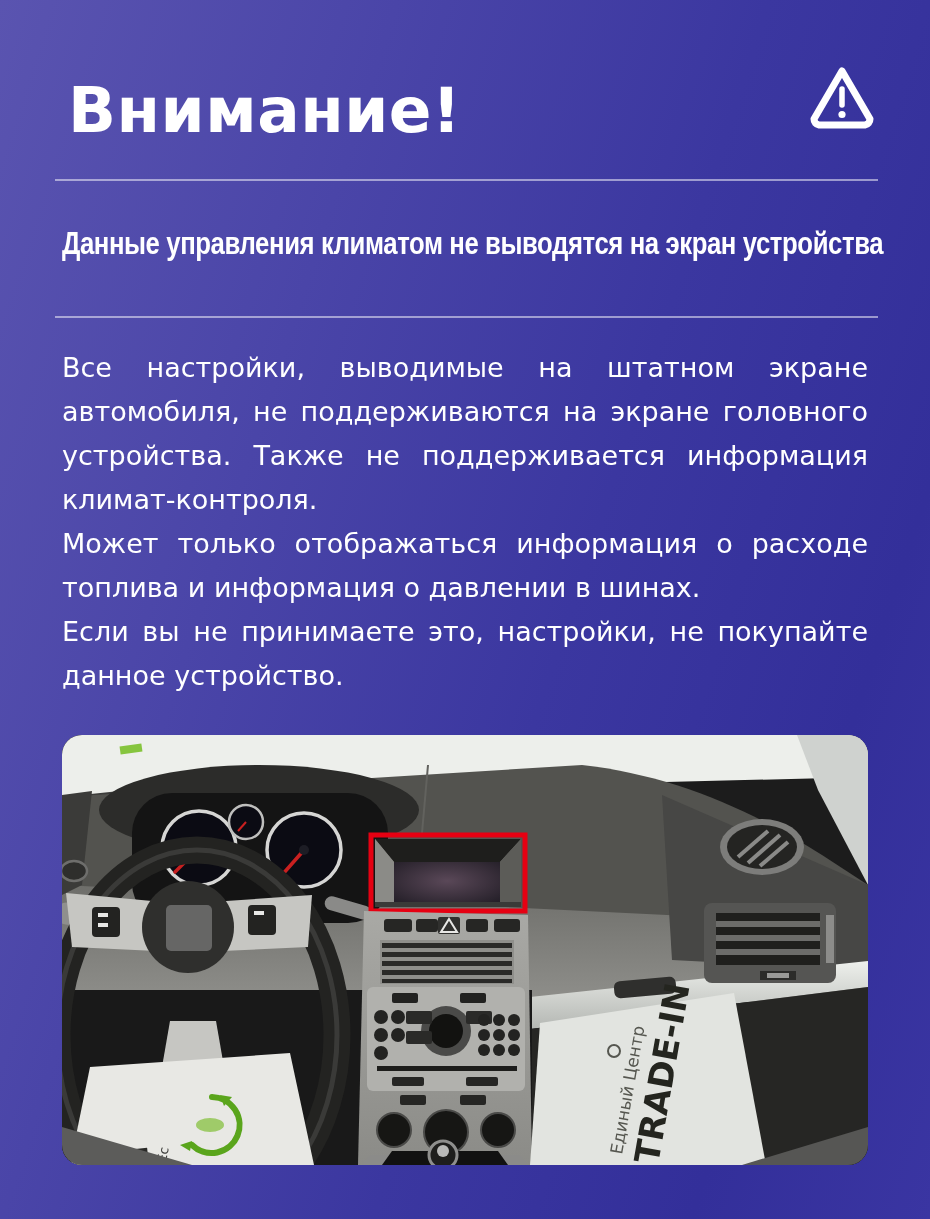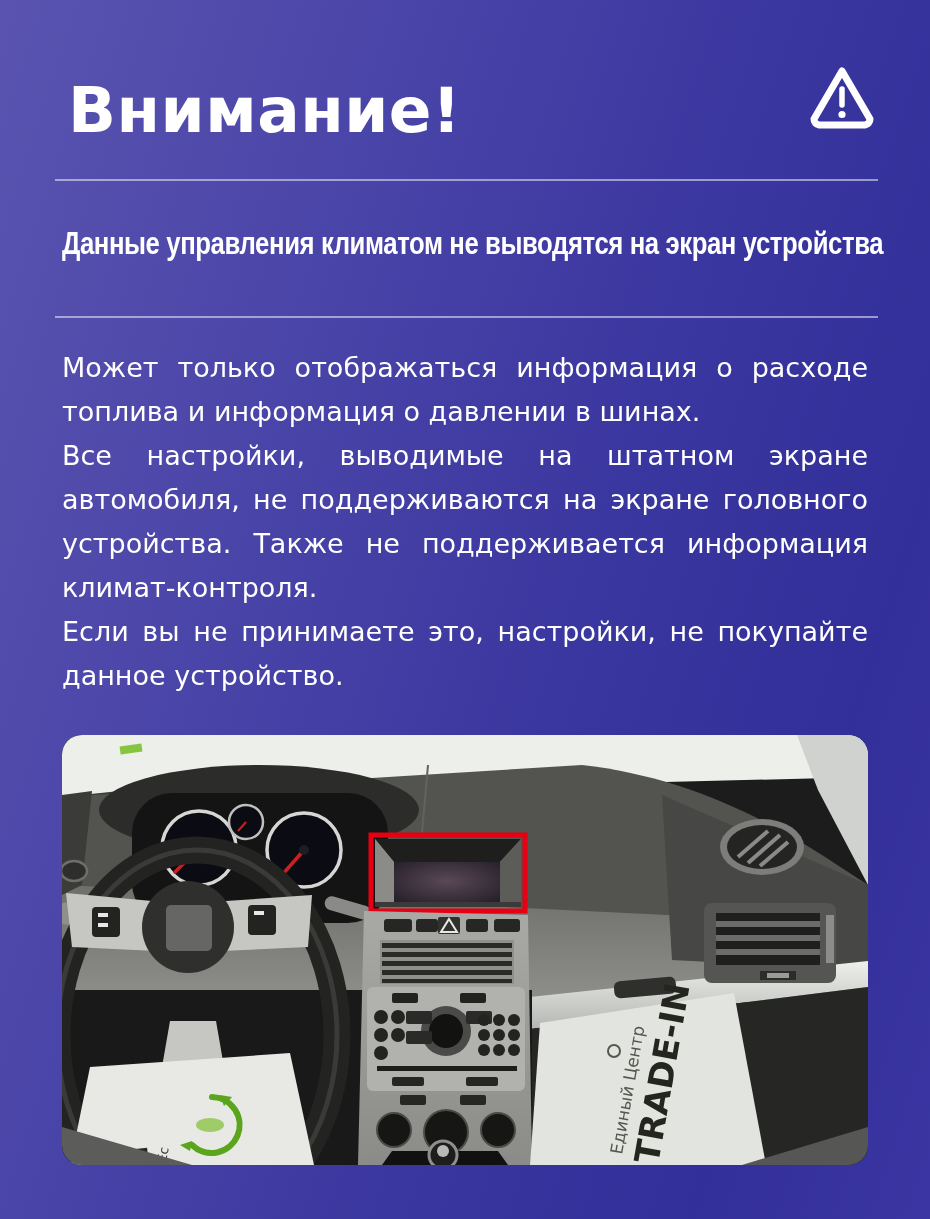--- a/index.html
+++ b/index.html
@@ -61,22 +61,22 @@
 
   <hr class="divider d1">
 
   <div class="subtitle-wrap">
     <p class="subtitle">Данные управления климатом не выводятся на экран устройства</p>
   </div>
 
   <hr class="divider d2">
 
   <div class="bodytext">
+    <p>Все настройки, выводимые на штатном экране автомобиля, не поддерживаются на экране головного устройства. Также не поддерживается информация климат-контроля.</p>
     <p>Может только отображаться информация о расходе топлива и информация о давлении в шинах.</p>
-    <p>Все настройки, выводимые на штатном экране автомобиля, не поддерживаются на экране головного устройства. Также не поддерживается информация климат-контроля.</p>
     <p>Если вы не принимаете это, настройки, не покупайте данное устройство.</p>
   </div>
 
   <div class="photo">
     <svg viewBox="0 0 806 430">
       <defs>
         <linearGradient id="dashFace" x1="0" y1="0" x2="0" y2="1">
           <stop offset="0" stop-color="#6e6e6a"></stop>
             <stop offset="1" stop-color="#8f8f8b"></stop>
         </linearGradient>

